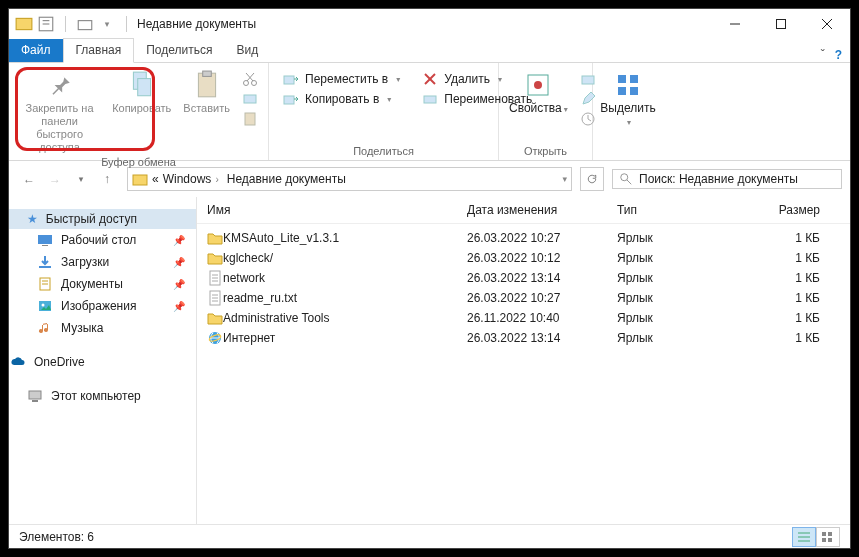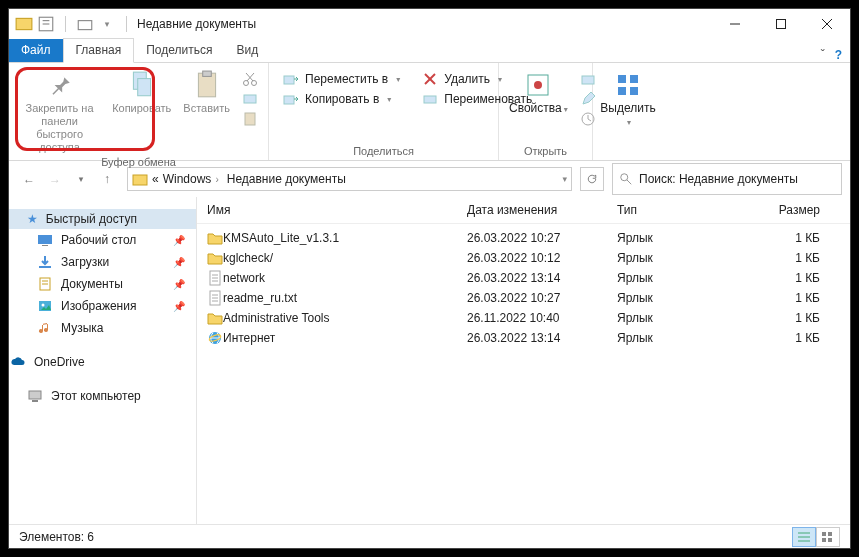--- a/index.html
+++ b/index.html
@@ -29,21 +29,21 @@
 .smallbtns{display:flex;flex-direction:column;gap:0;padding-top:4px}
 .smallbtn{display:flex;align-items:center;gap:6px;padding:2px 6px;font-size:11px;color:#888;white-space:nowrap}
 .chev{font-size:8px;color:#888;margin-left:2px}
 .highlight{position:absolute;left:6px;top:4px;width:140px;height:84px;border:3px solid #d62221;border-radius:12px;pointer-events:none}
 .nav{height:36px;display:flex;align-items:center;padding:0 8px;gap:2px}
 .navbtn{width:24px;height:24px;display:flex;align-items:center;justify-content:center;color:#777}
 .crumbs{flex:1;height:24px;border:1px solid #ccc;display:flex;align-items:center;padding:0 4px;margin:0 6px}
 .crumbs .seg{display:flex;align-items:center;gap:4px;padding:0 4px;font-size:12px}
 .crumbs .sep{color:#888;font-size:10px}
 .refresh{width:24px;height:24px;border:1px solid #ccc;display:flex;align-items:center;justify-content:center;margin-right:6px}
-.search{width:230px;height:32px;border:1px solid #ccc;display:flex;align-items:center;padding:0 6px;color:#888}
+.search{width:230px;height:20px;border:1px solid #ccc;display:flex;align-items:center;padding:0 6px;color:#888}
 .body{flex:1;display:flex;overflow:hidden}
 .side{width:188px;border-right:1px solid #e4e4e4;padding:12px 0;overflow:auto}
 .side-item{display:flex;align-items:center;gap:8px;padding:3px 10px 3px 28px;font-size:12px;cursor:default}
 .side-item.sel{background:#d8e6f2}
 .side-item .pin{margin-left:auto;color:#888;font-size:10px}
 .side-sep{height:12px}
 .main{flex:1;display:flex;flex-direction:column}
 .cols{display:flex;padding:6px 10px;border-bottom:1px solid #eee;color:#444;font-size:12px}
 .col-name{width:260px}
 .col-date{width:150px}

